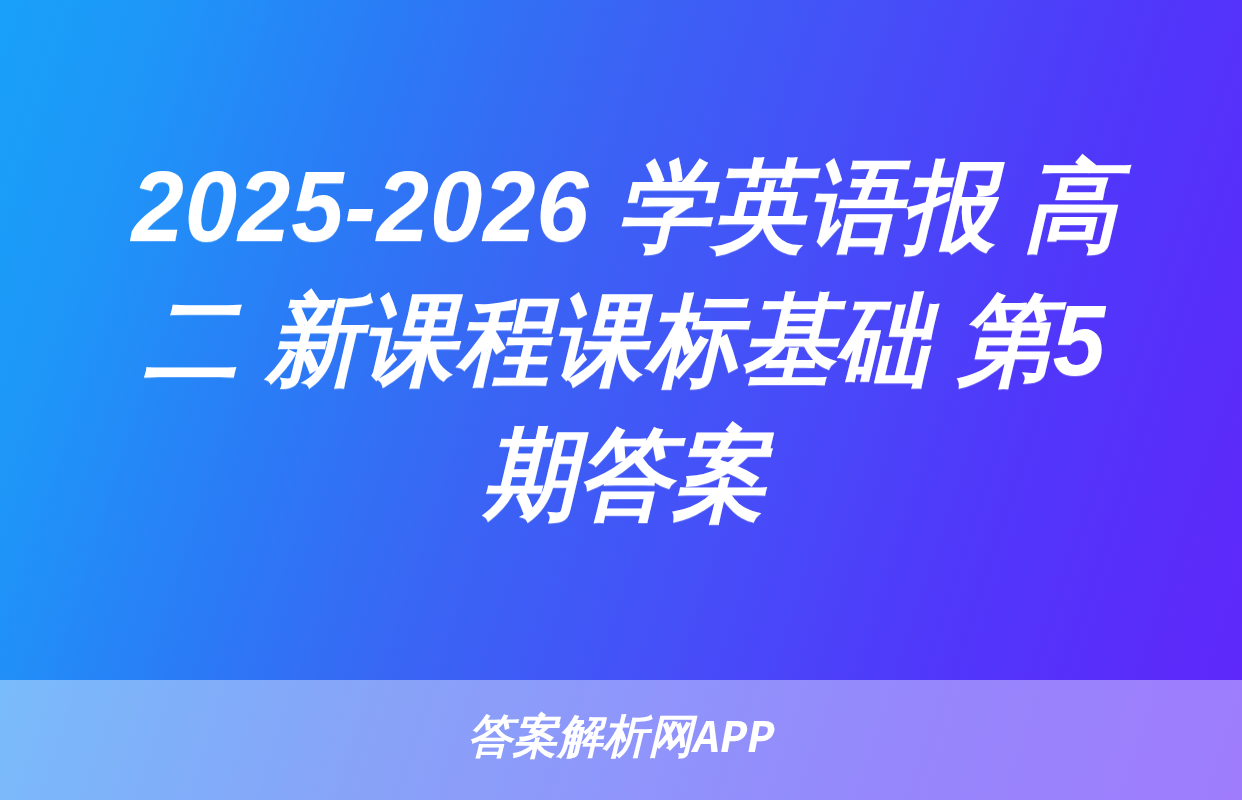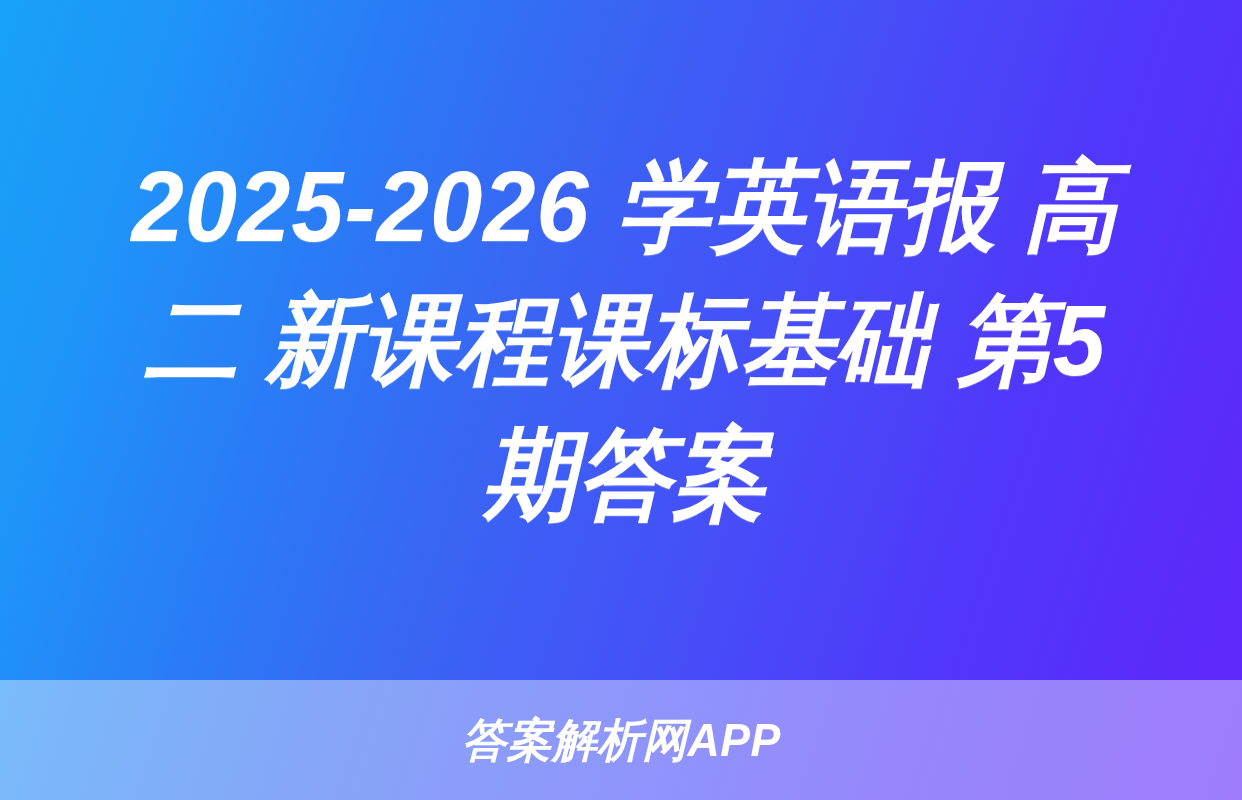--- a/index.html
+++ b/index.html
@@ -67,20 +67,21 @@
   #footer-band {
     position: absolute;
     left: 0;
     right: 0;
     bottom: 0;
     height: 120px;
     background: rgba(255, 255, 255, 0.40);
     display: flex;
     align-items: center;
     justify-content: center;
+    font-family: Liberation Mono, monospace;
   }
 
   #footer-brand {
     color: #ffffff;
     font-size: 46px;
     line-height: 46px;
     font-weight: 700;
     font-style: italic;
     letter-spacing: 0.5px;
     white-space: nowrap;

